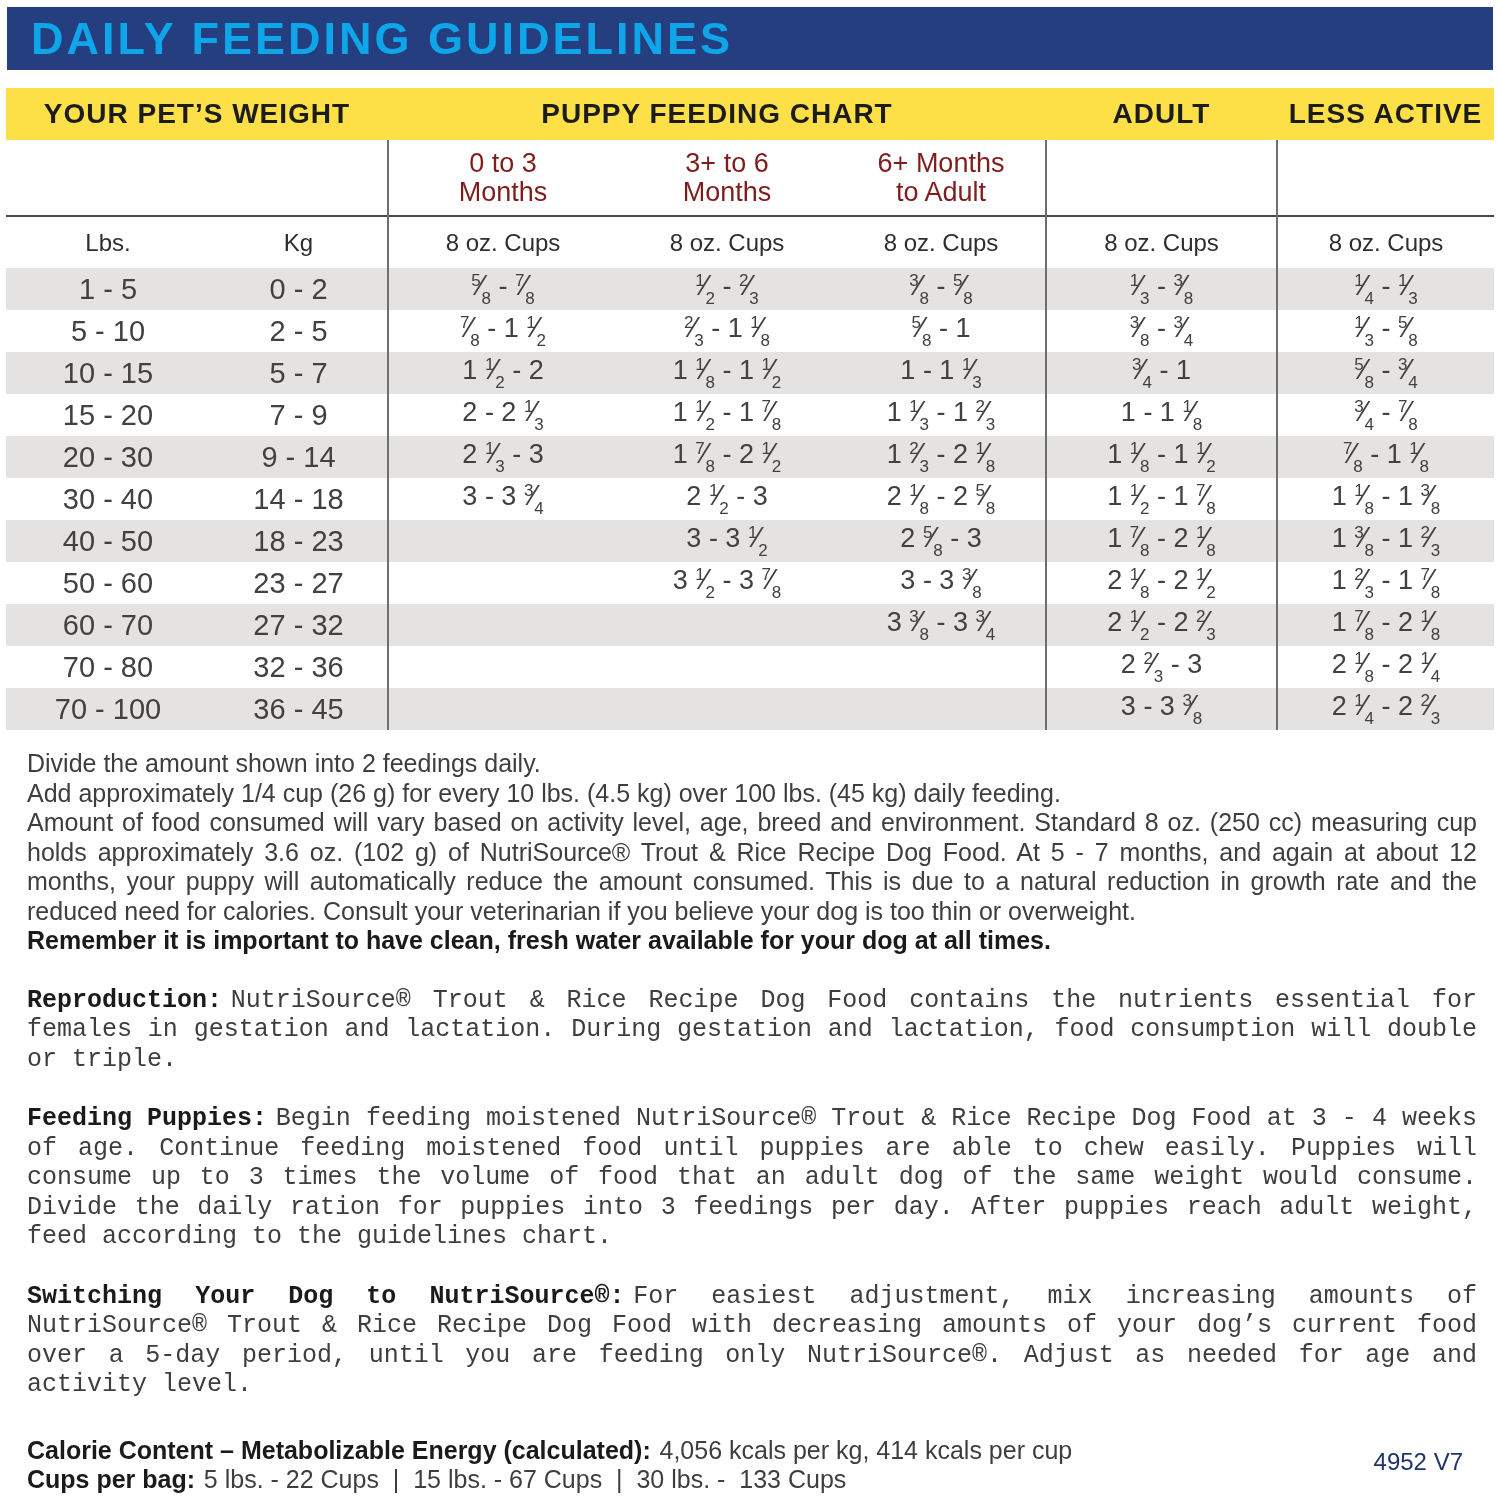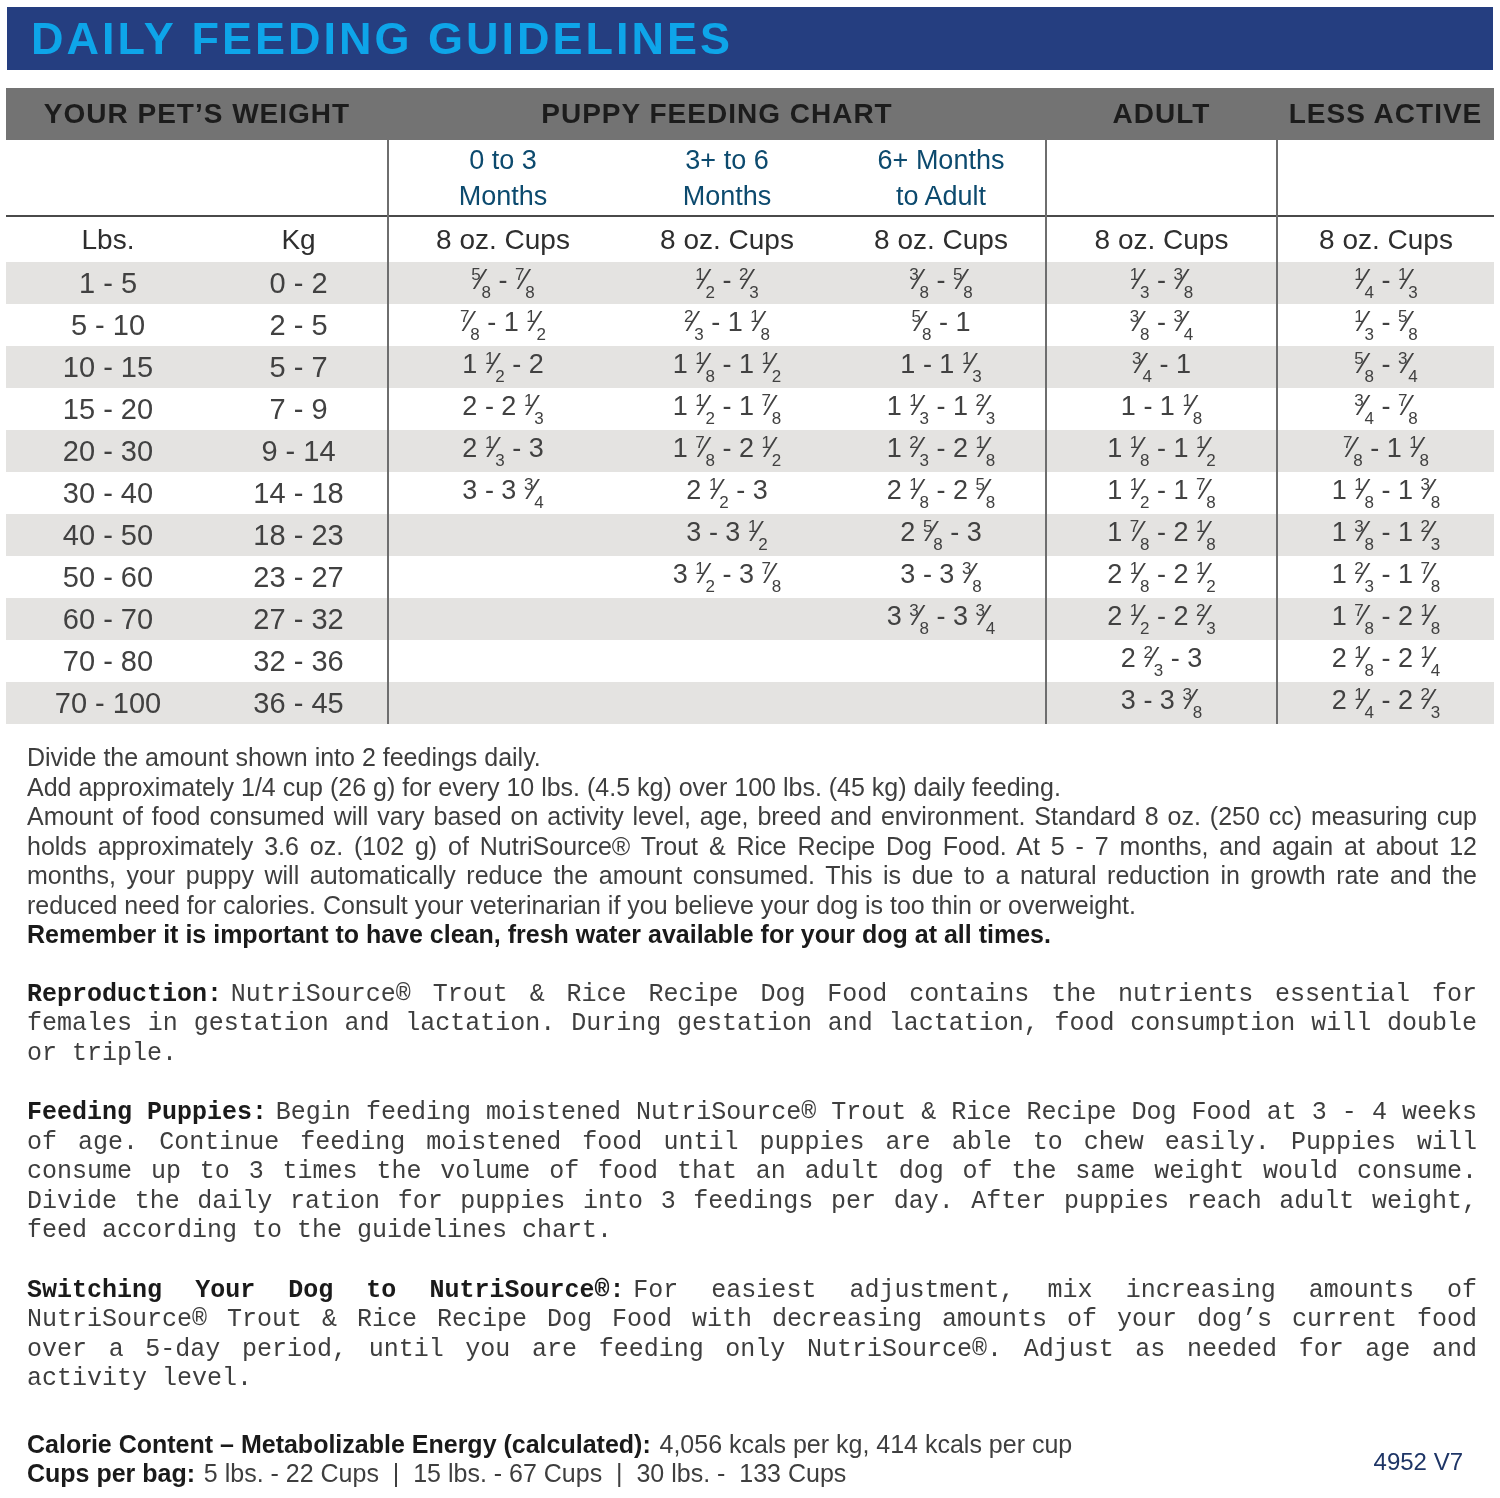--- a/index.html
+++ b/index.html
@@ -31,39 +31,39 @@
   .feed-table {
     width:1488px;
     margin:18px 6px 0 6px;
     border-collapse:collapse;
     table-layout:fixed;
     text-align:center;
     color:#414141;
   }
   .feed-table th, .feed-table td { font-weight:normal; padding:0; }
   tr.band th {
-    background:#737373;
+    background:#fde047;
     height:52px;
     font-weight:bold;
     font-size:28px;
     letter-spacing:1px;
     color:#1c1c1c;
     vertical-align:middle;
   }
   tr.ages th {
     height:76px;
     font-size:27px;
-    line-height:36px;
-    color:#0c4a6e;
+    line-height:29px;
+    color:#7f1d1d;
     vertical-align:middle;
     white-space:pre-line;
   }
   tr.units th {
-    height:46px;
-    font-size:28px;
+    height:52px;
+    font-size:24px;
     color:#2e2e2e;
     vertical-align:middle;
     border-top:2px solid #4a4a4a;
   }
   .feed-table tbody td {
     height:42px;
     font-size:27px;
     vertical-align:middle;
   }
   .feed-table tbody td.wt { font-size:29px; }

